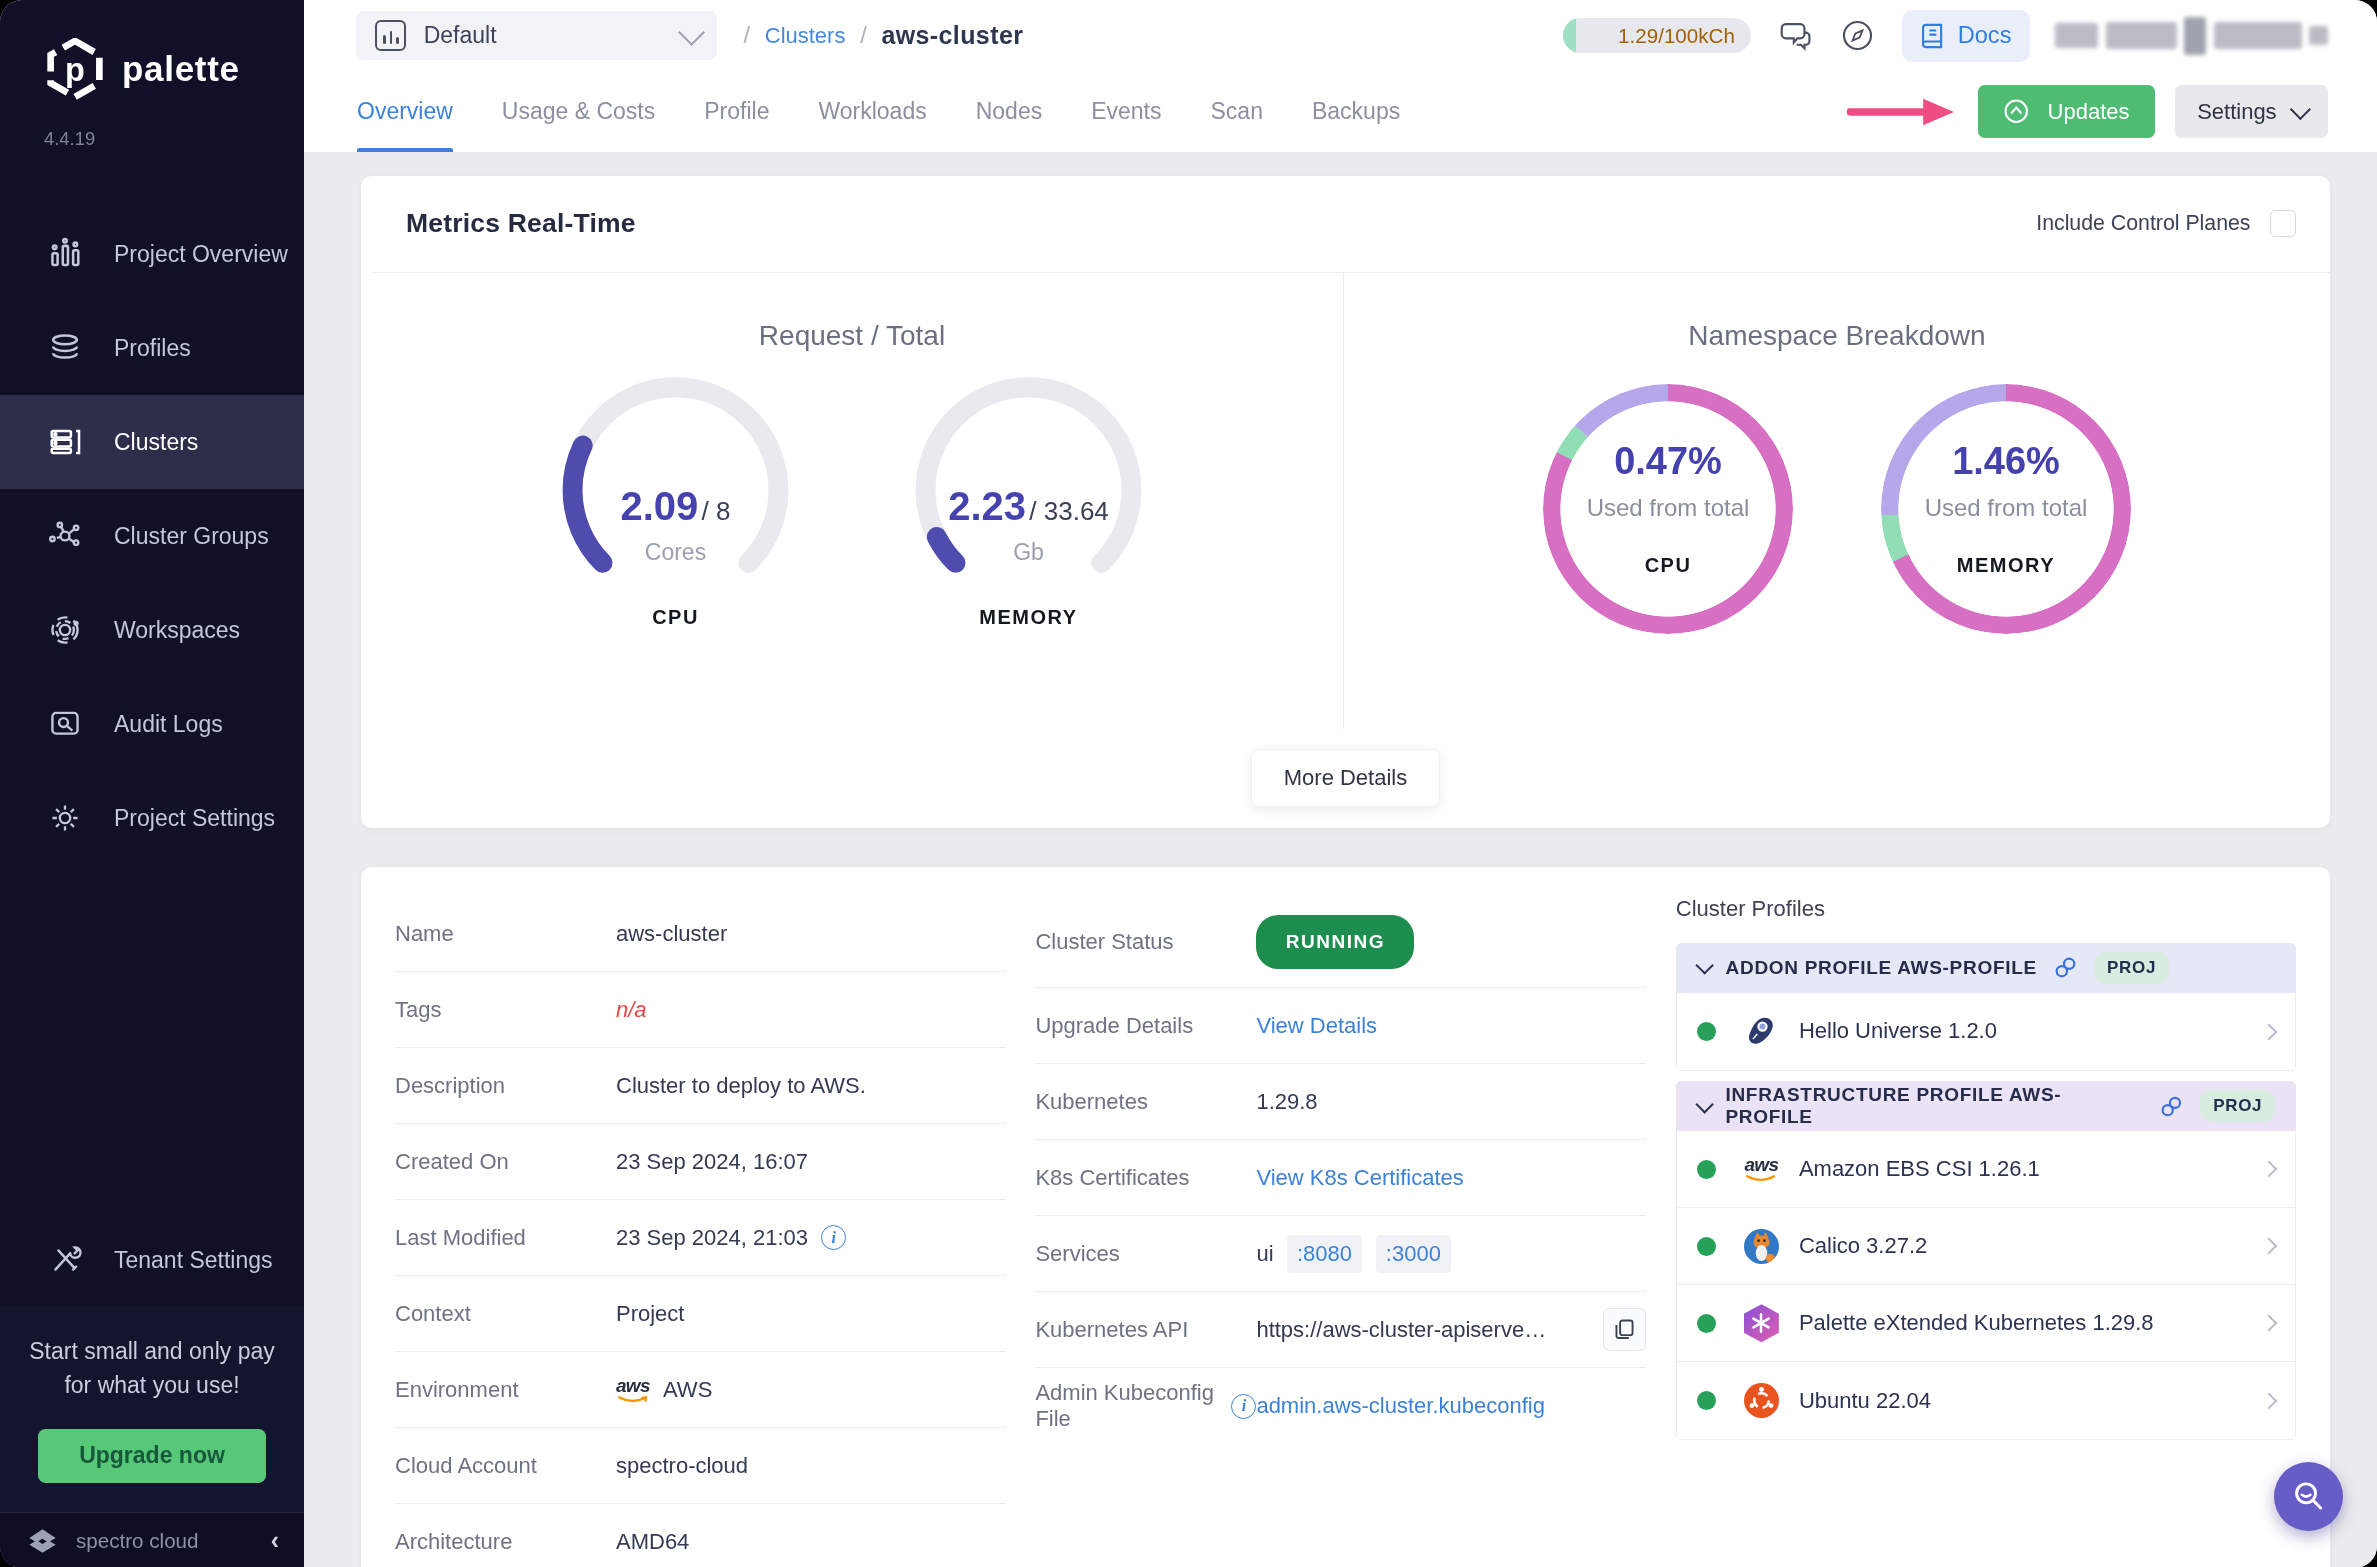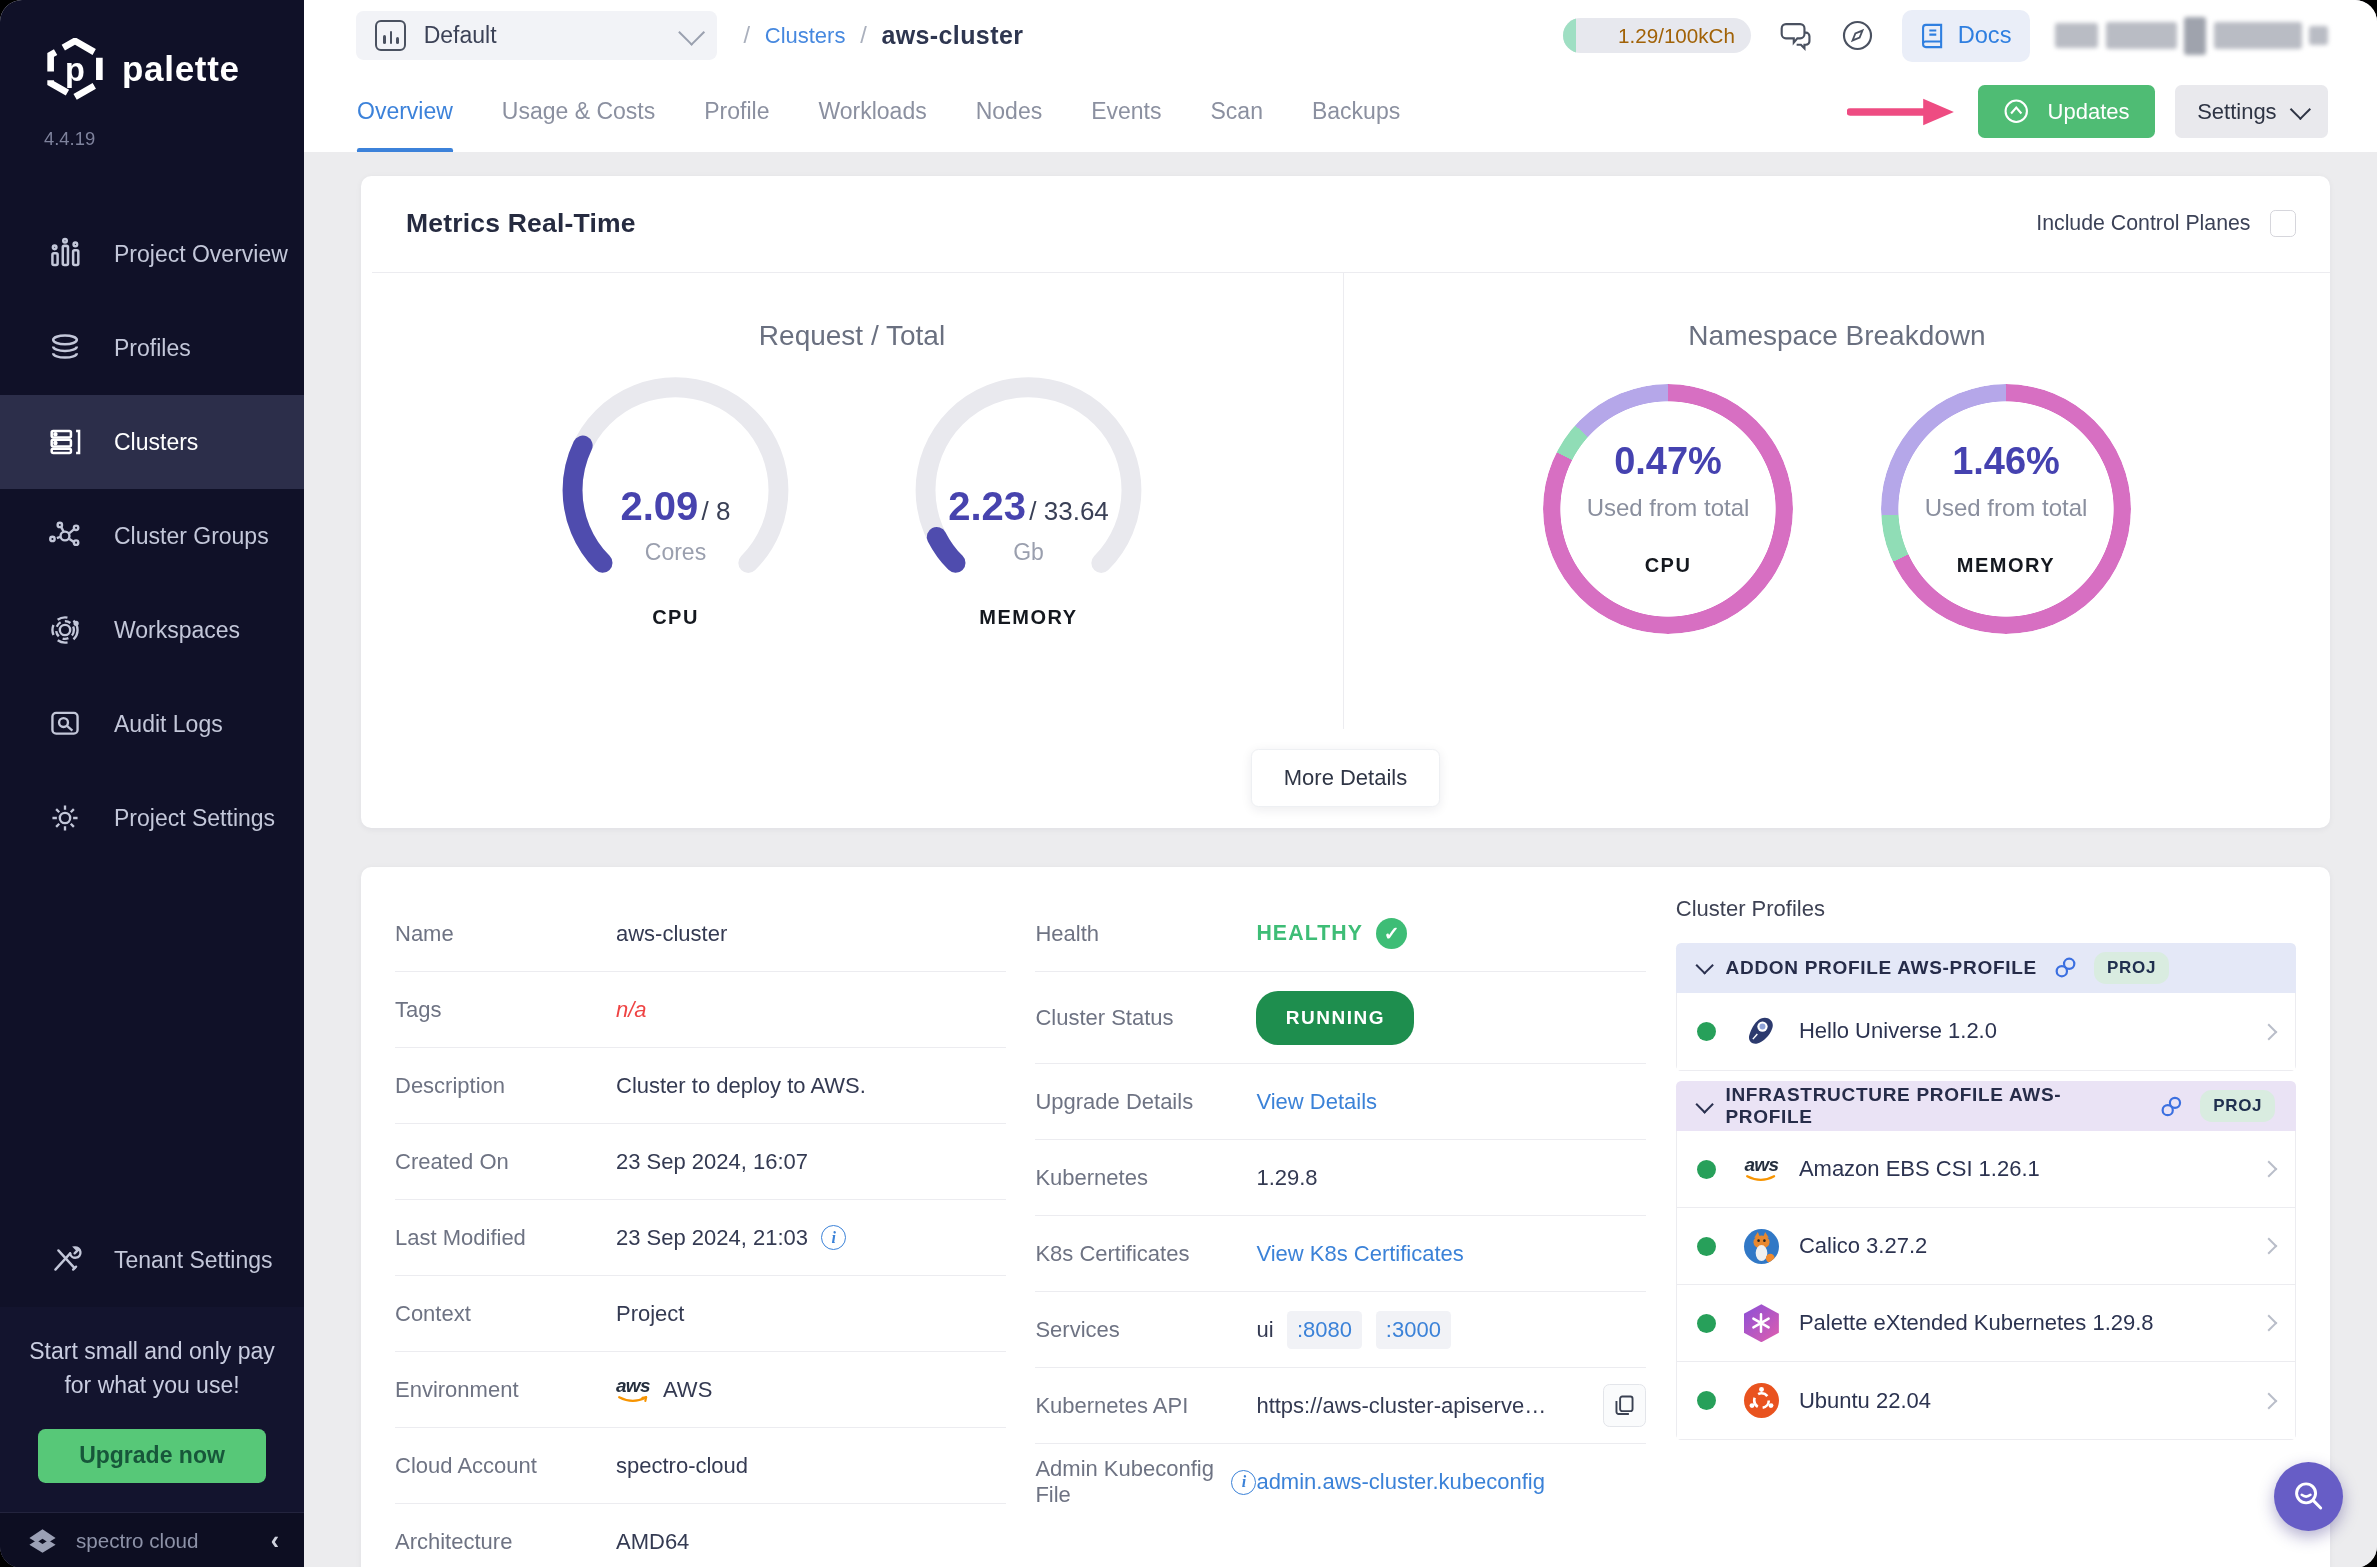--- a/index.html
+++ b/index.html
@@ -468,27 +468,20 @@
           <span class="dlabel">Cloud Account</span>
           <span class="dvalue">spectro-cloud</span>
         </div>
         <div class="drow">
           <span class="dlabel">Architecture</span>
           <span class="dvalue">AMD64</span>
         </div>
       </div>
 
       <div class="dcol dcol2">
-        <div class="drow">
-          <span class="dlabel">Health</span>
-          <span class="dvalue">
-              <span class="healthy">HEALTHY</span>
-            <span class="check-circle">✓</span>
-            </span>
-        </div>
         <div class="drow drow-status">
           <span class="dlabel">Cluster Status</span>
           <span class="dvalue">
               <span class="running-pill">RUNNING</span>
             </span>
         </div>
         <div class="drow">
           <span class="dlabel">Upgrade Details</span>
           <span class="dvalue">
               <span class="link">View Details</span>

